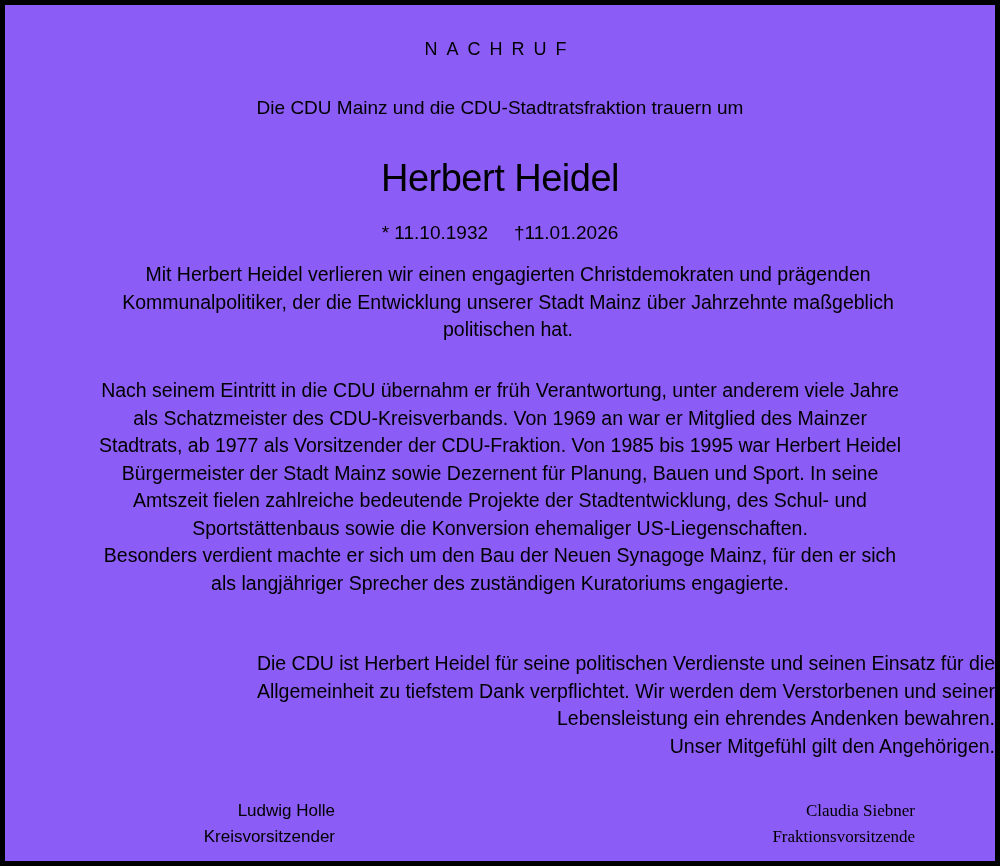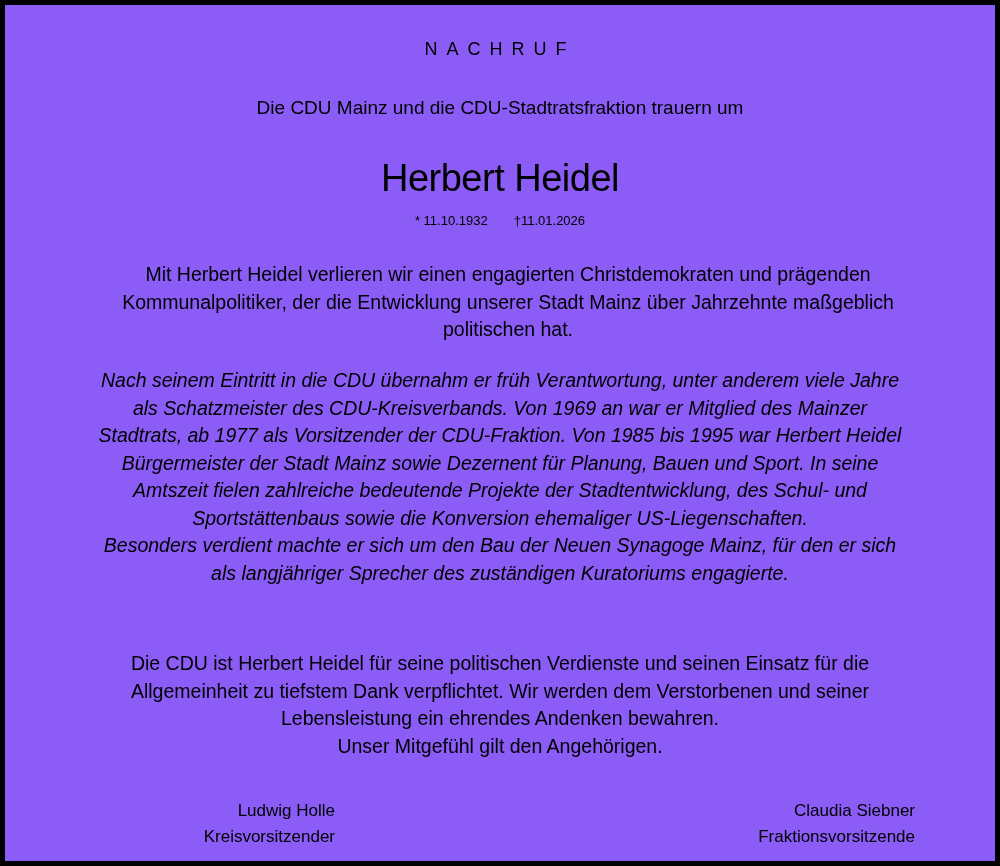--- a/index.html
+++ b/index.html
@@ -2,30 +2,30 @@
 <html><head>
 <meta charset="utf-8">
 <style>
   html, body { margin:0; padding:0; }
   body { width:1000px; height:866px; background:#000; font-family:"Liberation Sans", sans-serif; color:#000; }
   .frame { position:absolute; left:5px; top:5px; width:990px; height:856px; background:#8b5cf6; box-sizing:border-box; }
   .c { position:absolute; left:0; width:100%; text-align:center; }
   .eyebrow { top:34px; font-size:18px; letter-spacing:9px; }
   .intro { top:92px; font-size:19px; }
   .name { top:152px; font-size:38px; font-weight:normal; letter-spacing:-0.5px; }
-  .dates { top:208px; font-size:13px; }
+  .dates { top:217px; font-size:19px; }
   .dates span { display:inline-block; }
   .dates .gap { width:26px; }
   .para { font-size:19.5px; line-height:27.5px; }
   .p1 { top:256px;padding-left:8px; }
-  .p2 { top:362px;font-style:italic; }
-  .p3 { top:645px; }
+  .p2 { top:372px; }
+  .p3 { top:645px;text-align:right; }
   .sig { position:absolute; top:793px; font-size:17px; line-height:26px; text-align:right; }
   .sig.left { left:130px; width:200px; }
-  .sig.right { left:700px; width:210px; }
+  .sig.right { left:700px; width:210px;font-family:Liberation Serif, serif; }
 </style>
 </head>
 <body>
 
 <div class="frame">
   <div class="c eyebrow">NACHRUF</div>
   <div class="c intro">Die CDU Mainz und die CDU-Stadtratsfraktion trauern um</div>
   <div class="c name">Herbert Heidel</div>
   <div class="c dates">
     <span>* 11.10.1932</span><span class="gap"></span><span>†11.01.2026</span>

